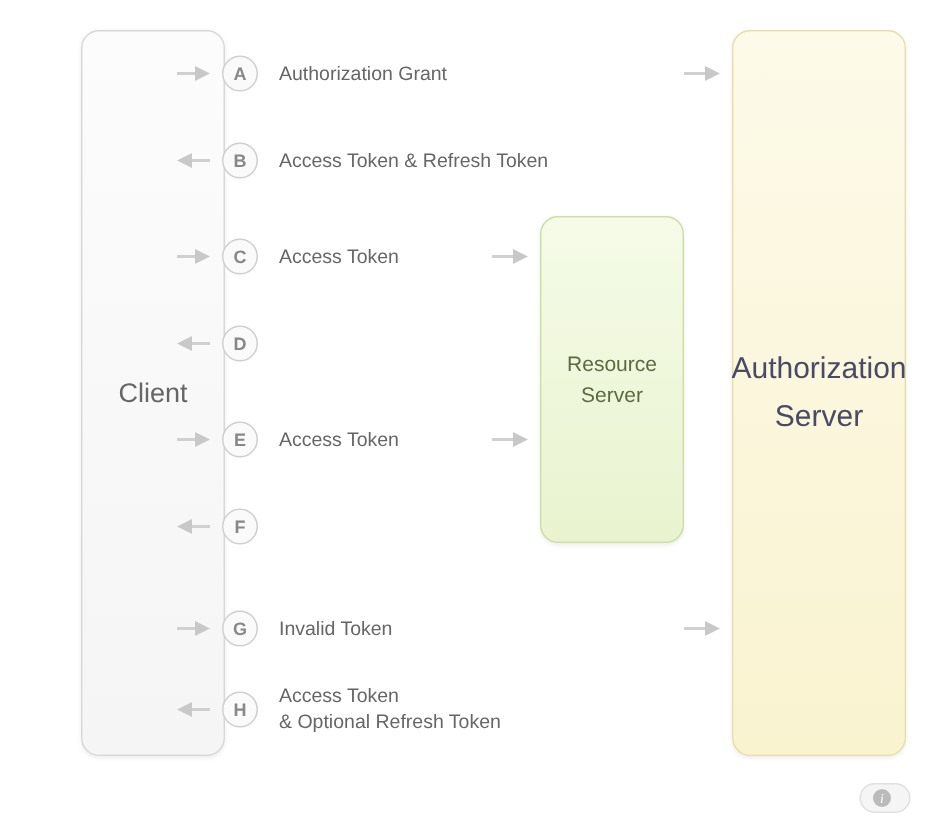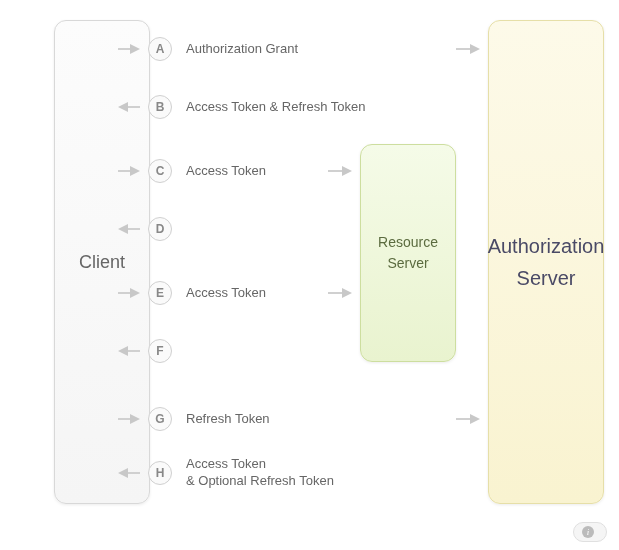--- a/index.html
+++ b/index.html
@@ -229,21 +229,21 @@
         <span class="spacer"></span>
       </div>
       <div class="flow" style="top: 404px; width: 362px;">
         <span class="arrow">
           <svg width="22" height="12" viewBox="0 0 22 12">
             <line class="arrow-line" x1="0" y1="6" x2="12" y2="6"></line>
             <polygon class="arrow-head" points="12,1 22,6 12,11"></polygon>
           </svg>
         </span>
         <span class="circle">G</span>
-        <span class="label">Refresh Token</span>
+        <span class="label">Invalid Token</span>
         <span class="spacer"></span>
         <span class="arrow">
           <svg width="24" height="12" viewBox="0 0 24 12">
             <line class="arrow-line" x1="0" y1="6" x2="14" y2="6"></line>
             <polygon class="arrow-head" points="14,1 24,6 14,11"></polygon>
           </svg>
         </span>
       </div>
       <div class="flow" style="top: 458px; width: 362px;">
         <span class="arrow">

